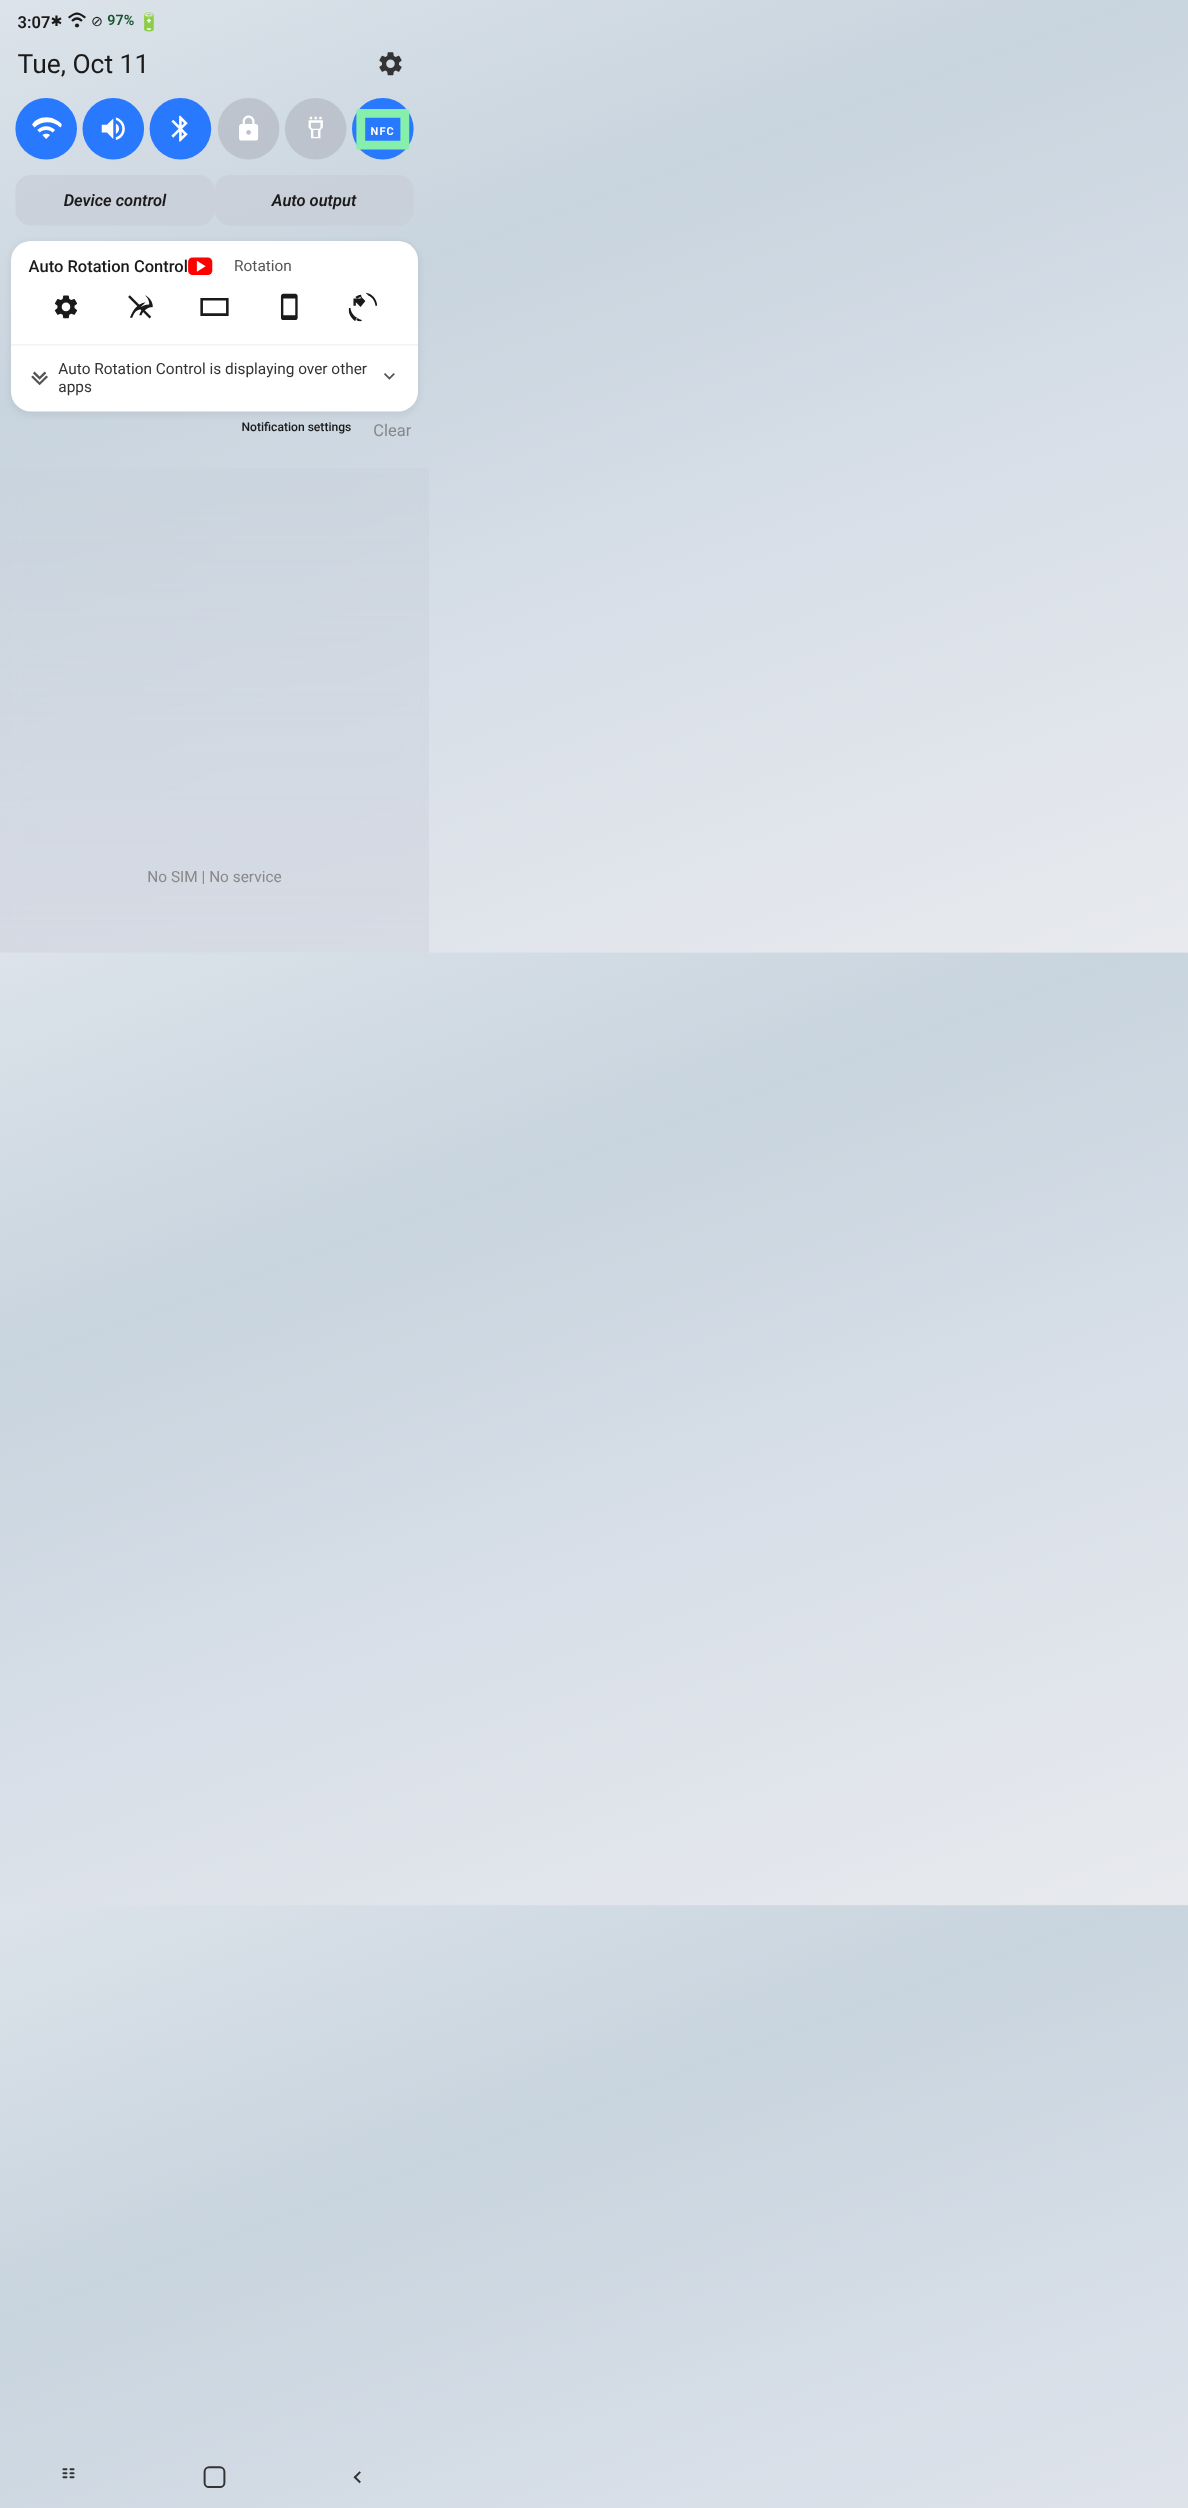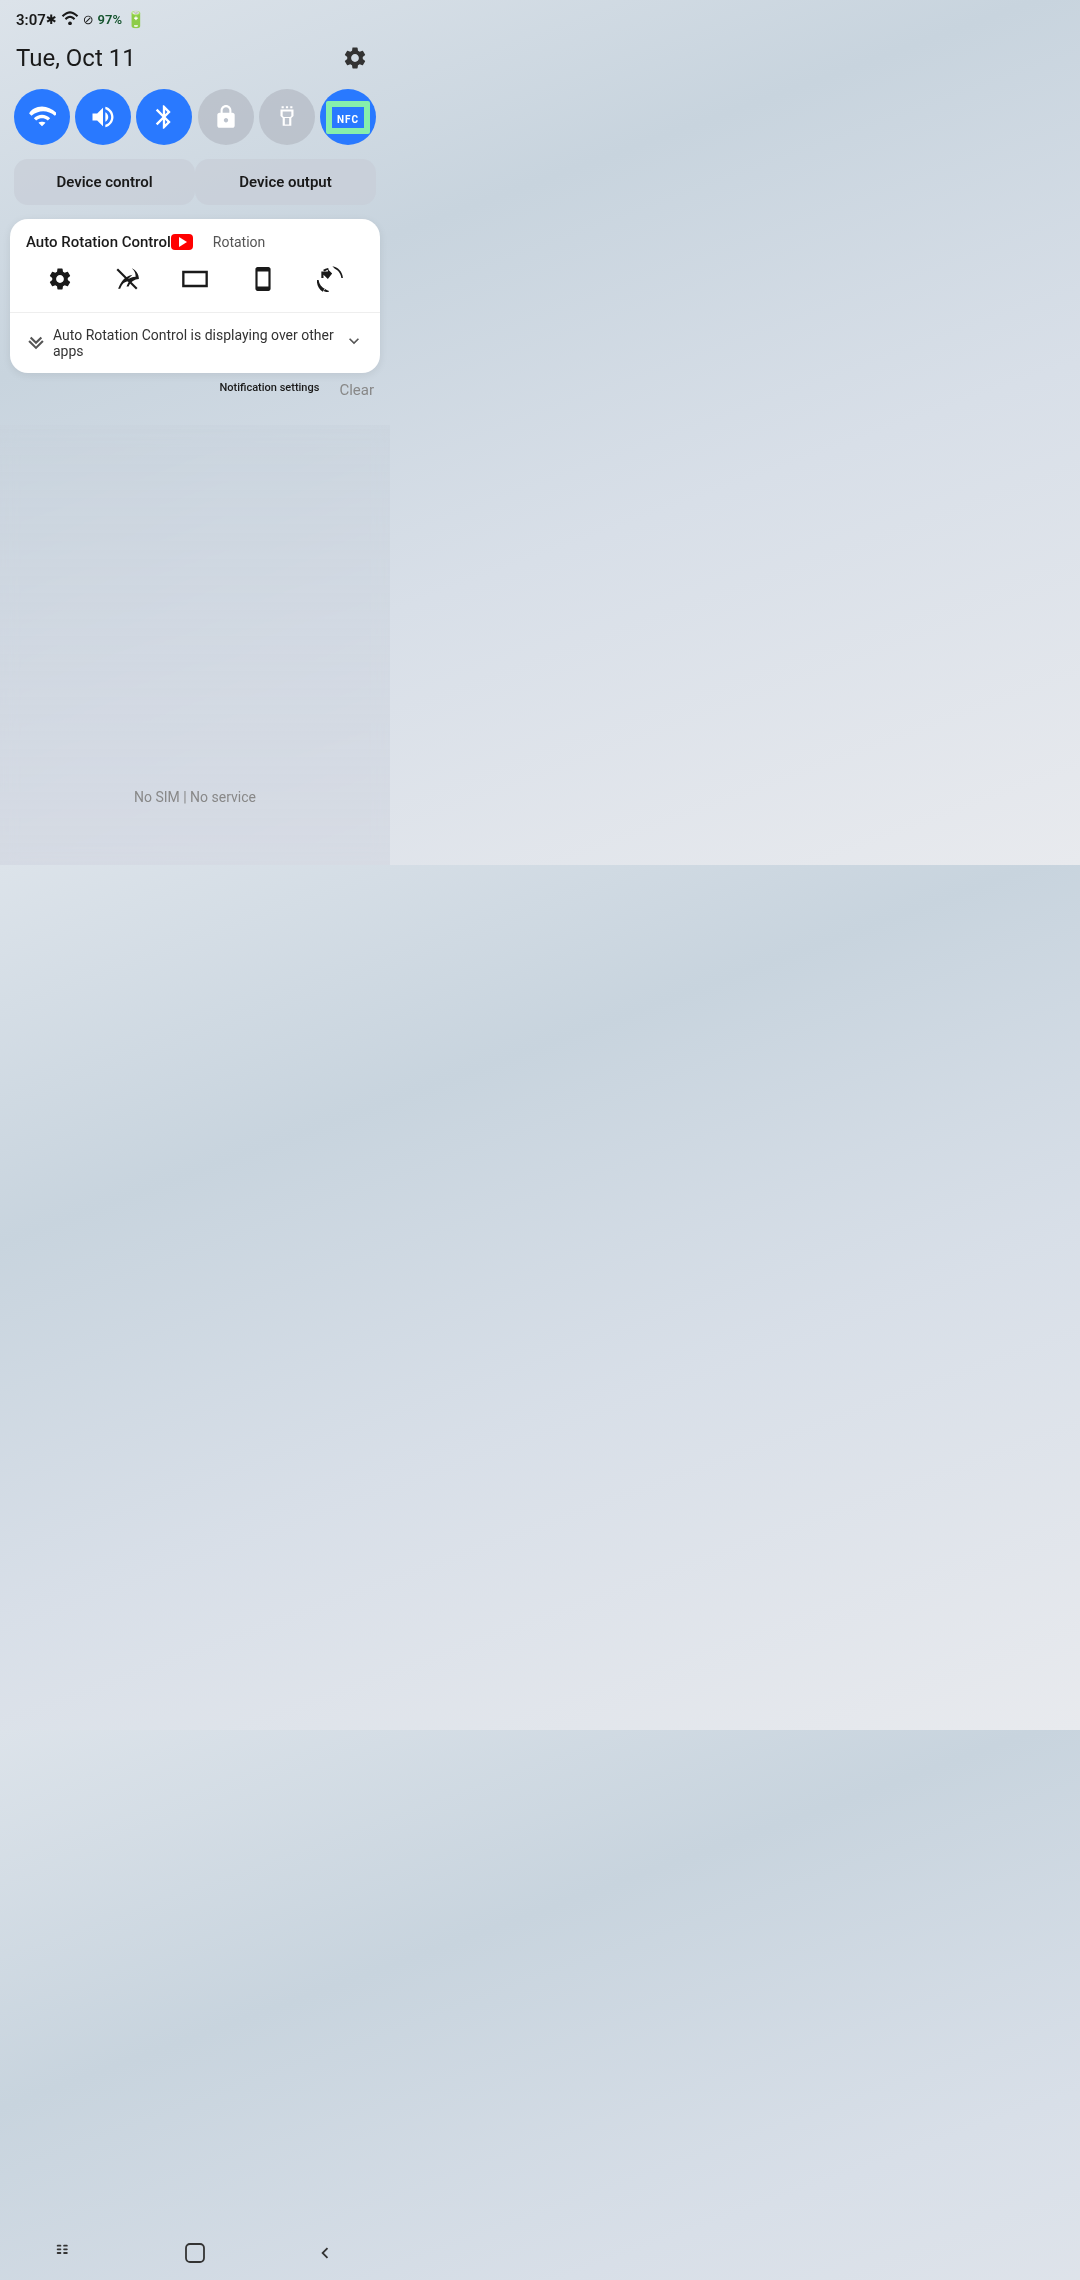--- a/index.html
+++ b/index.html
@@ -94,20 +94,21 @@
 
     .toggle-btn svg {
       fill: white;
     }
 
     
     .action-buttons {
       display: flex;
       padding: 0 14px;
       margin-bottom: 14px;
+      font-style: italic;
     }
 
     .action-btn {
       flex: 1;
       padding: 14px 0;
       background: rgba(200,205,215,0.7);
       border-radius: 14px;
       text-align: center;
       font-size: 15px;
       font-weight: 600;
@@ -326,31 +327,31 @@
   </div>
 
   <div class="toggle-btn inactive">
     <svg width="26" height="26" viewBox="0 0 24 24" fill="white">
       <path d="M7 2v2h2V2H7zm4 0v2h2V2h-2zm4 0v2h2V2h-2zM6 5v6l2 2v7h8v-7l2-2V5H6zm8 14H10v-6h4v6zm2-8-1.17 1H9.17L8 11V7h8v4z"></path>
     </svg>
   </div>
 
   <div class="toggle-btn active">
     <div style="display:flex;flex-direction:column;align-items:center;justify-content:center;gap:1px;">
-      <div style="border:6px solid #86efac;border-radius:2px;padding:1px 5px;text-align:right;">
+      <div style="border:8px solid #86efac;border-radius:2px;padding:1px 5px;text-align:right;">
         <span style="font-size:10px;font-weight:700;color:white;letter-spacing:1px;">NFC</span>
       </div>
     </div>
   </div>
 
 </div>
 
 <div class="action-buttons">
   <div class="action-btn">Device control</div>
-  <div class="action-btn">Device output</div>
+  <div class="action-btn">Auto output</div>
 </div>
 
 <div class="notification-card">
 
   <div class="notif-header">
     <span class="notif-app-name">Auto Rotation Control</span>
     <div class="notif-badge">
       <div class="yt-icon-red">
         <div class="yt-play"></div>
       </div>

